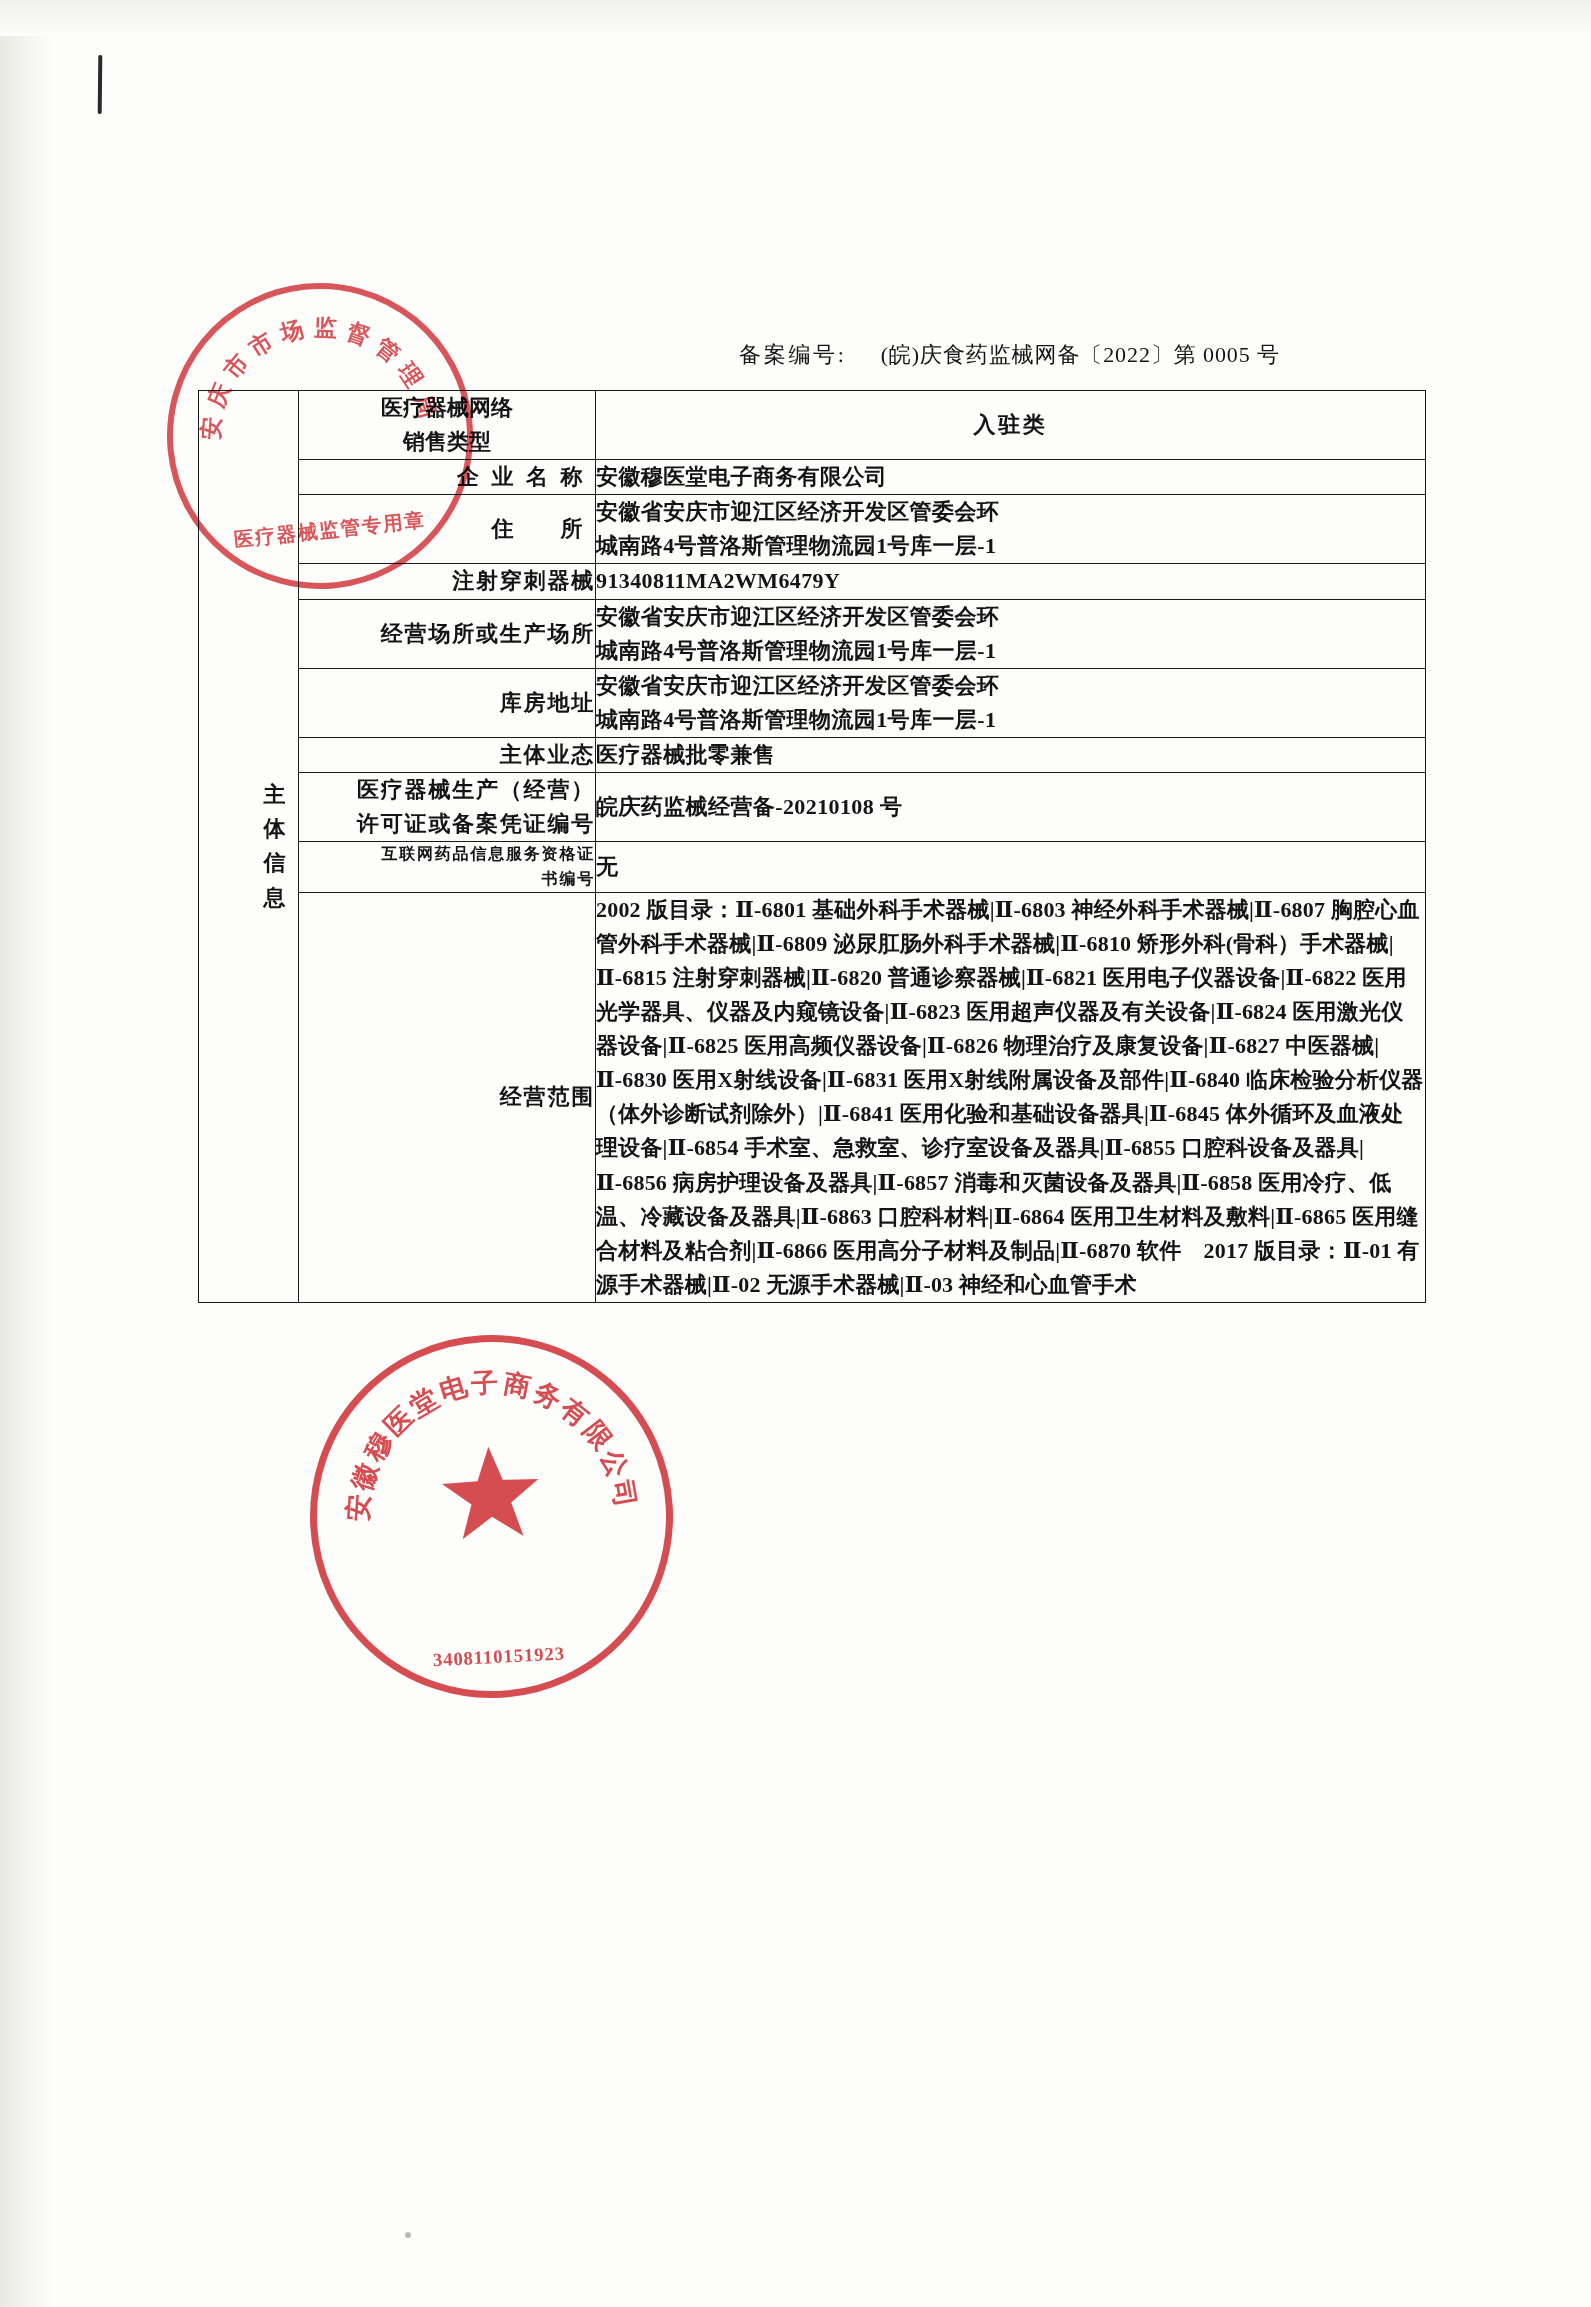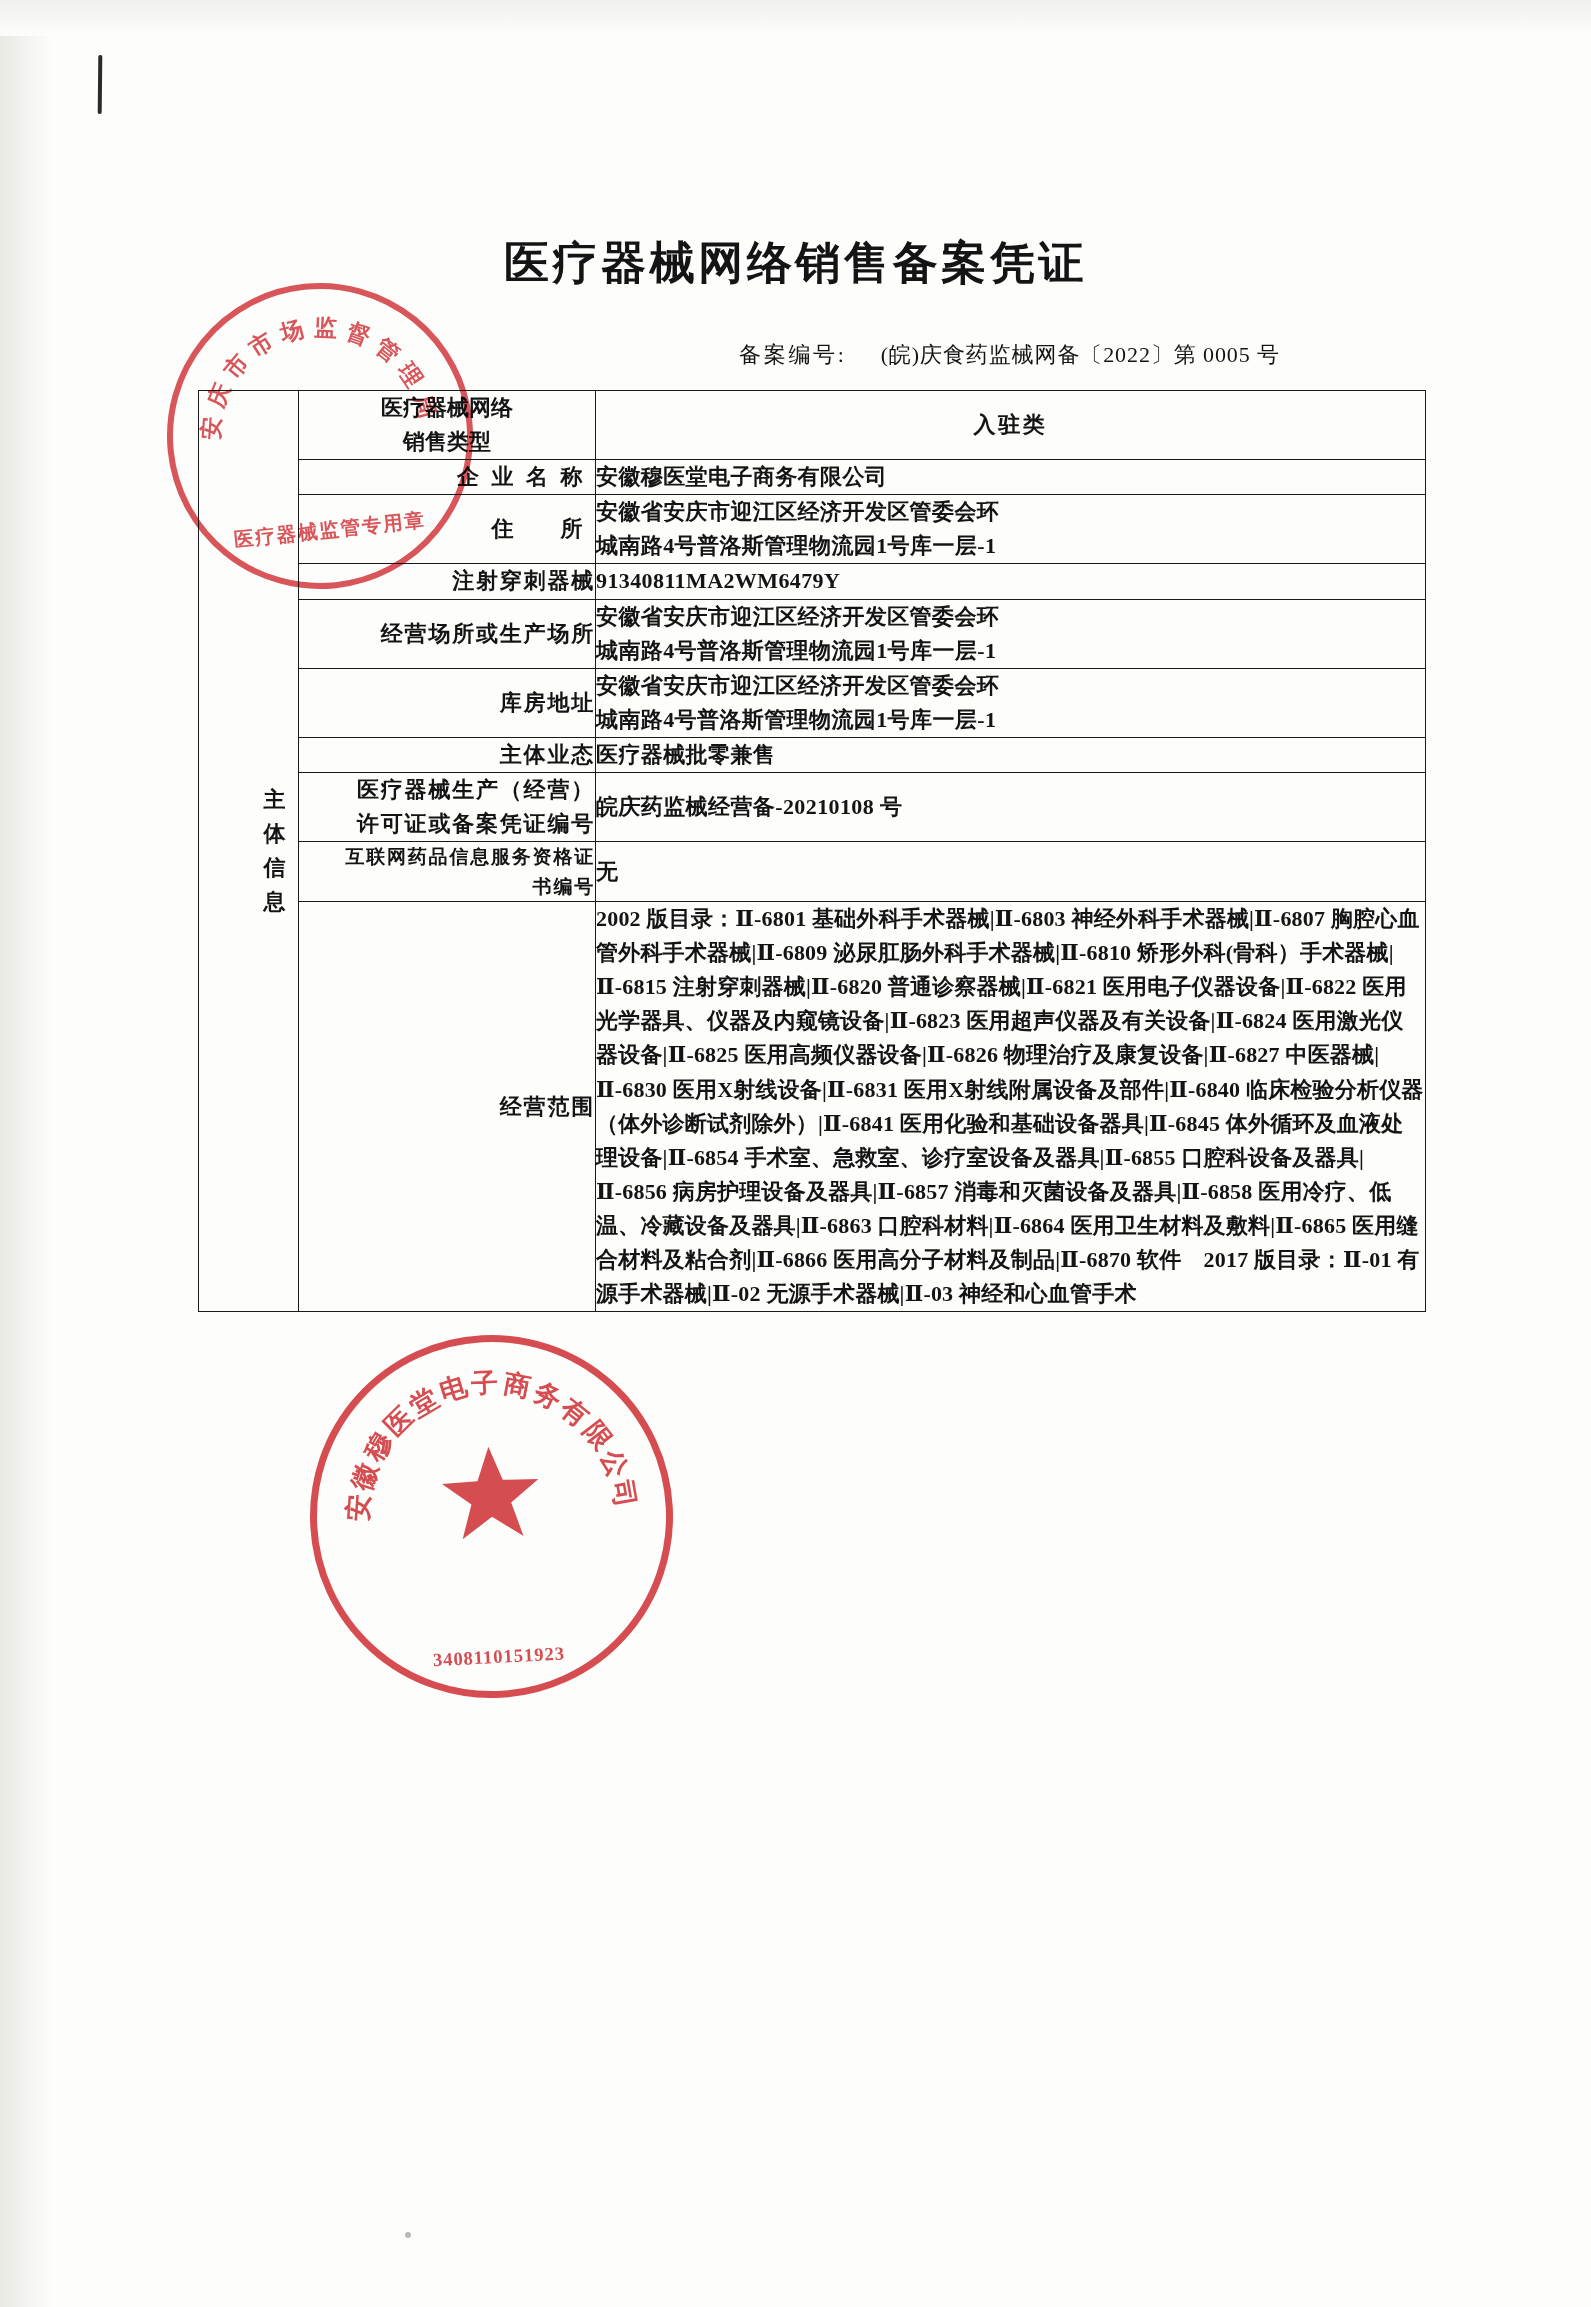--- a/index.html
+++ b/index.html
@@ -262,21 +262,20 @@
     border-radius: 50%;
   }
 </style>
 </head>
 <body>
 
 <div id="page">
 
   <div class="pen-mark"></div>
 
-  <div class="doc-title">医疗器械网络销售备案凭证</div>
 
   <div class="record-line">
     <span class="label">备案编号:</span><span>(皖)庆食药监械网备〔2022〕第 0005 号</span>
   </div>
 
   <table id="cert-table">
     <colgroup>
       <col class="c-side">
       <col class="c-label">
       <col class="c-value">
@@ -336,21 +335,21 @@
 
       <tr>
         <td class="label-cell">
           <span class="ll">医疗器械生产（经营）</span>
           <span class="ll">许可证或备案凭证编号</span>
         </td>
         <td class="value-cell">皖庆药监械经营备-20210108 号</td>
       </tr>
 
       <tr>
-        <td class="label-cell" style="font-size:19px;">
+        <td class="label-cell" style="font-size:16px;">
           <span class="ll">互联网药品信息服务资格证</span>
           <span class="ll">书编号</span>
         </td>
         <td class="value-cell">无</td>
       </tr>
 
       <tr>
         <td class="label-cell">经营范围</td>
         <td class="scope-cell">2002 版目录：Ⅱ-6801 基础外科手术器械|Ⅱ-6803 神经外科手术器械|Ⅱ-6807 胸腔心血管外科手术器械|Ⅱ-6809 泌尿肛肠外科手术器械|Ⅱ-6810 矫形外科(骨科）手术器械|Ⅱ-6815 注射穿刺器械|Ⅱ-6820 普通诊察器械|Ⅱ-6821 医用电子仪器设备|Ⅱ-6822 医用光学器具、仪器及内窥镜设备|Ⅱ-6823 医用超声仪器及有关设备|Ⅱ-6824 医用激光仪器设备|Ⅱ-6825 医用高频仪器设备|Ⅱ-6826 物理治疗及康复设备|Ⅱ-6827 中医器械|Ⅱ-6830 医用X射线设备|Ⅱ-6831 医用X射线附属设备及部件|Ⅱ-6840 临床检验分析仪器（体外诊断试剂除外）|Ⅱ-6841 医用化验和基础设备器具|Ⅱ-6845 体外循环及血液处理设备|Ⅱ-6854 手术室、急救室、诊疗室设备及器具|Ⅱ-6855 口腔科设备及器具|Ⅱ-6856 病房护理设备及器具|Ⅱ-6857 消毒和灭菌设备及器具|Ⅱ-6858 医用冷疗、低温、冷藏设备及器具|Ⅱ-6863 口腔科材料|Ⅱ-6864 医用卫生材料及敷料|Ⅱ-6865 医用缝合材料及粘合剂|Ⅱ-6866 医用高分子材料及制品|Ⅱ-6870 软件　2017 版目录：Ⅱ-01 有源手术器械|Ⅱ-02 无源手术器械|Ⅱ-03 神经和心血管手术</td>
       </tr>

